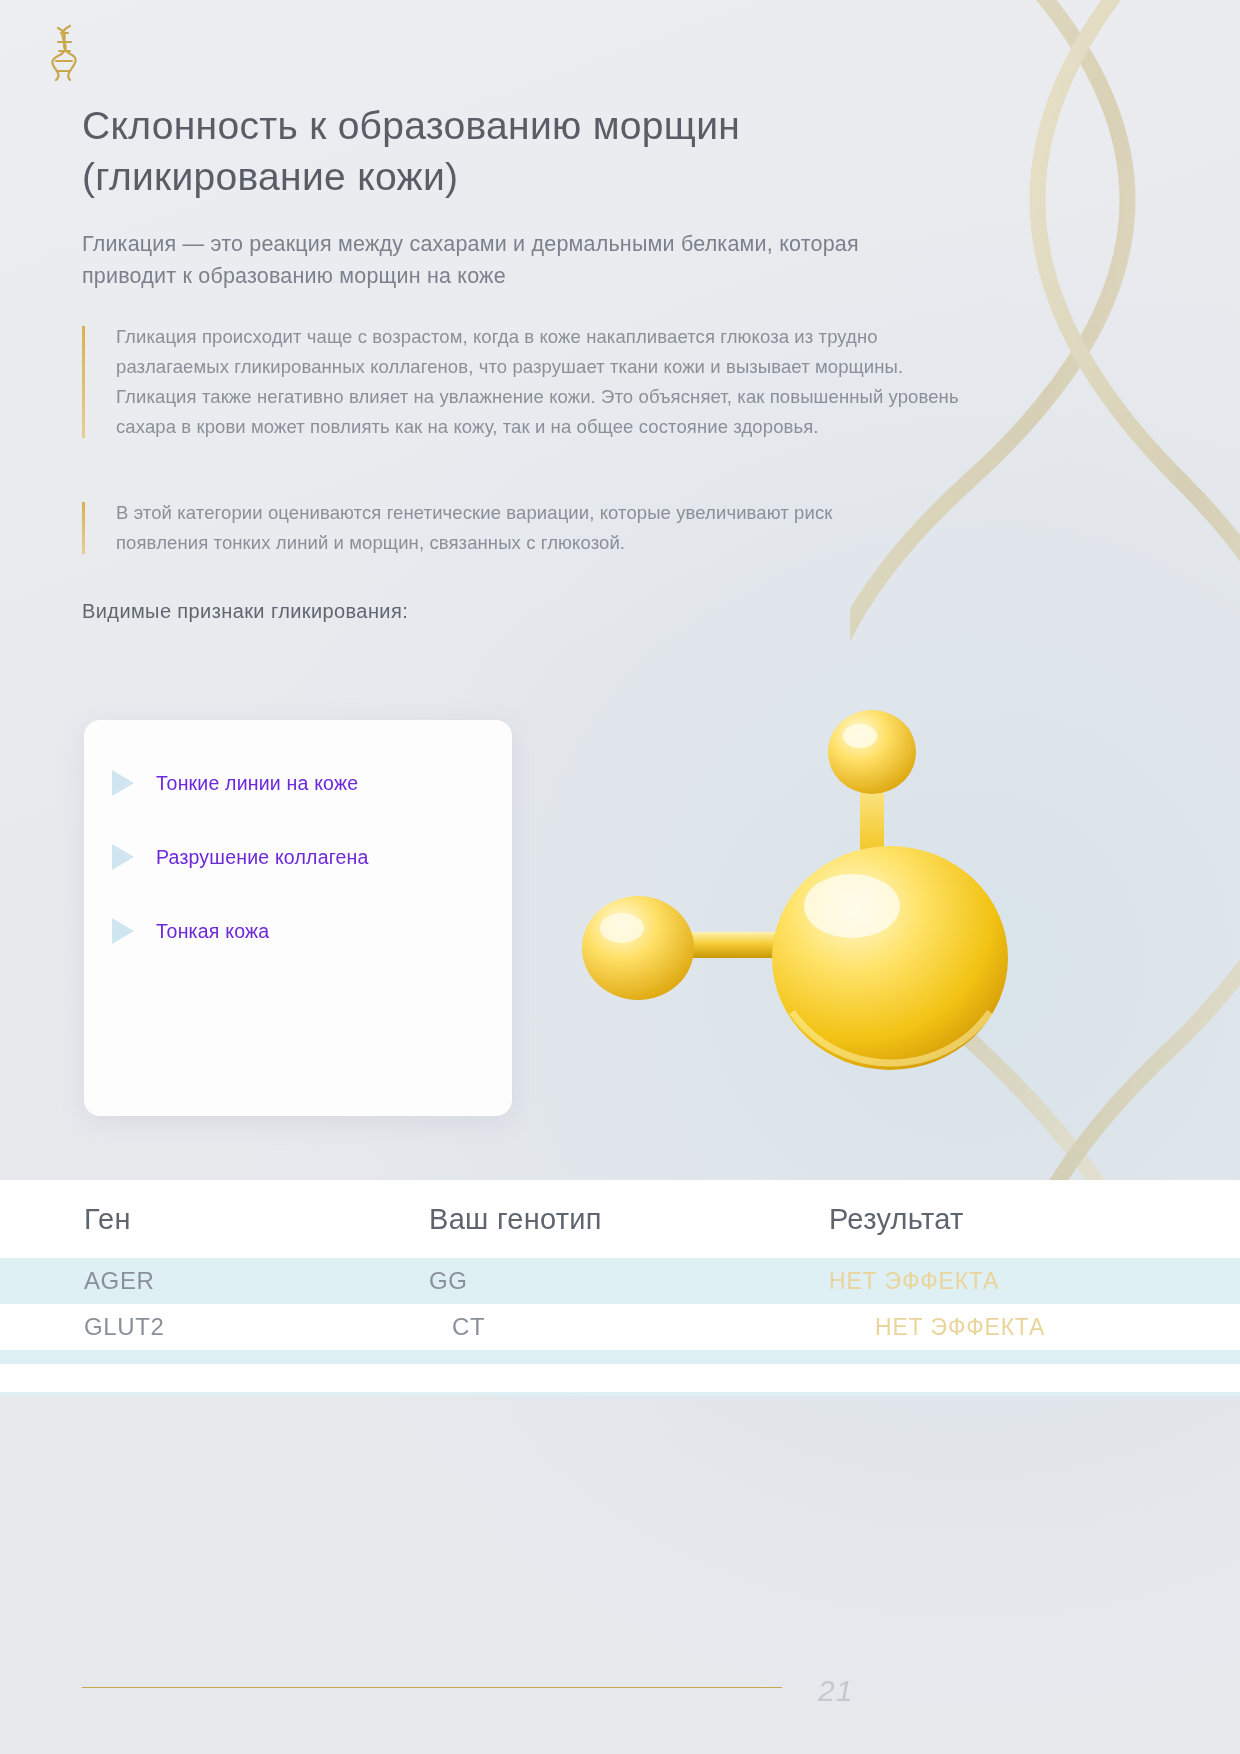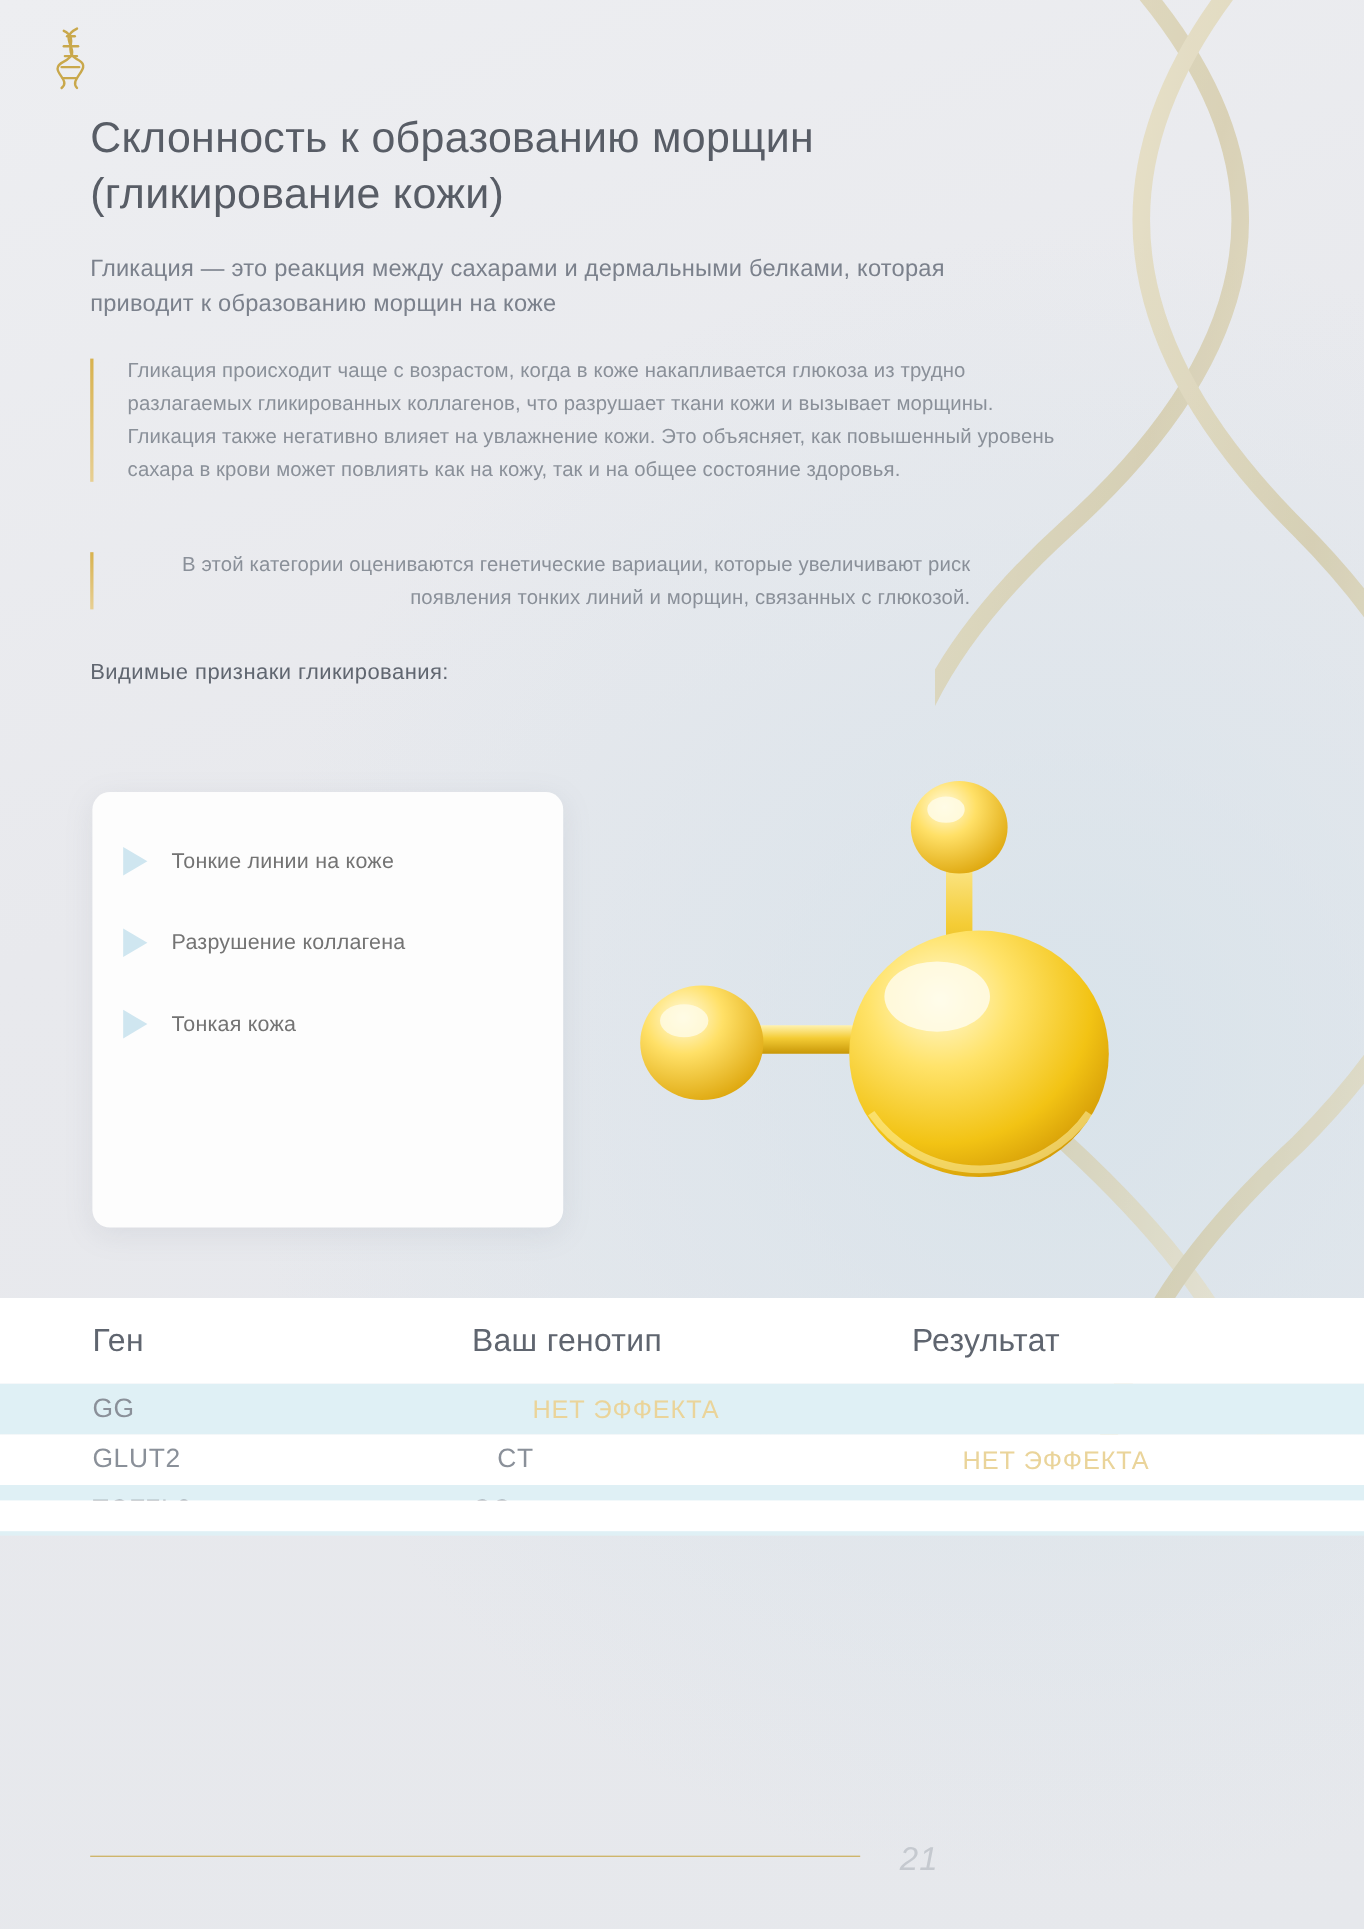--- a/index.html
+++ b/index.html
@@ -81,21 +81,21 @@
     letter-spacing: 0.1px;
   }
   .quote::before {
     content: "";
     position: absolute;
     left: 0; top: 4px; bottom: 4px;
     width: 3px;
     background: linear-gradient(180deg, #d8b24e, #e7cf93);
   }
   .quote.q1 { top: 322px; width: 890px; }
-  .quote.q2 { top: 498px; width: 800px; text-align: right; }
+  .quote.q2 { top: 498px; width: 800px; }
 
   h2.section-title {
     position: absolute;
     top: 600px;
     left: 82px;
     font-size: 20px;
     font-weight: 400;
     color: #606670;
     letter-spacing: 0.4px;
   }
@@ -121,21 +121,21 @@
   .sign .tri {
     width: 0; height: 0;
     border-left: 22px solid #cfe6f0;
     border-top: 13px solid transparent;
     border-bottom: 13px solid transparent;
     margin-right: 22px;
     flex: 0 0 auto;
   }
   .sign .label {
     font-size: 19.5px;
-    color: #737373;
+    color: #6d28d9;
     letter-spacing: 0.2px;
     text-align: right;
   }
 
   
   .molecule {
     position: absolute;
     top: 700px;
     left: 560px;
     width: 470px;
@@ -326,20 +326,21 @@
 
   <div class="table">
 
     <div class="row head">
       <div class="cell c1">Ген</div>
       <div class="cell c2">Ваш генотип</div>
       <div class="cell c3">Результат</div>
     </div>
 
     <div class="row data alt">
+      <div class="cell c1 gene">AGER</div>
       <div class="cell c2 genotype">GG</div>
       <div class="cell c3 result">НЕТ ЭФФЕКТА</div>
     </div>
 
     <div class="row data plain">
       <div class="cell c1 gene">GLUT2</div>
       <div class="cell c2 genotype">CT</div>
       <div class="cell c3 result">НЕТ ЭФФЕКТА</div>
     </div>
 

